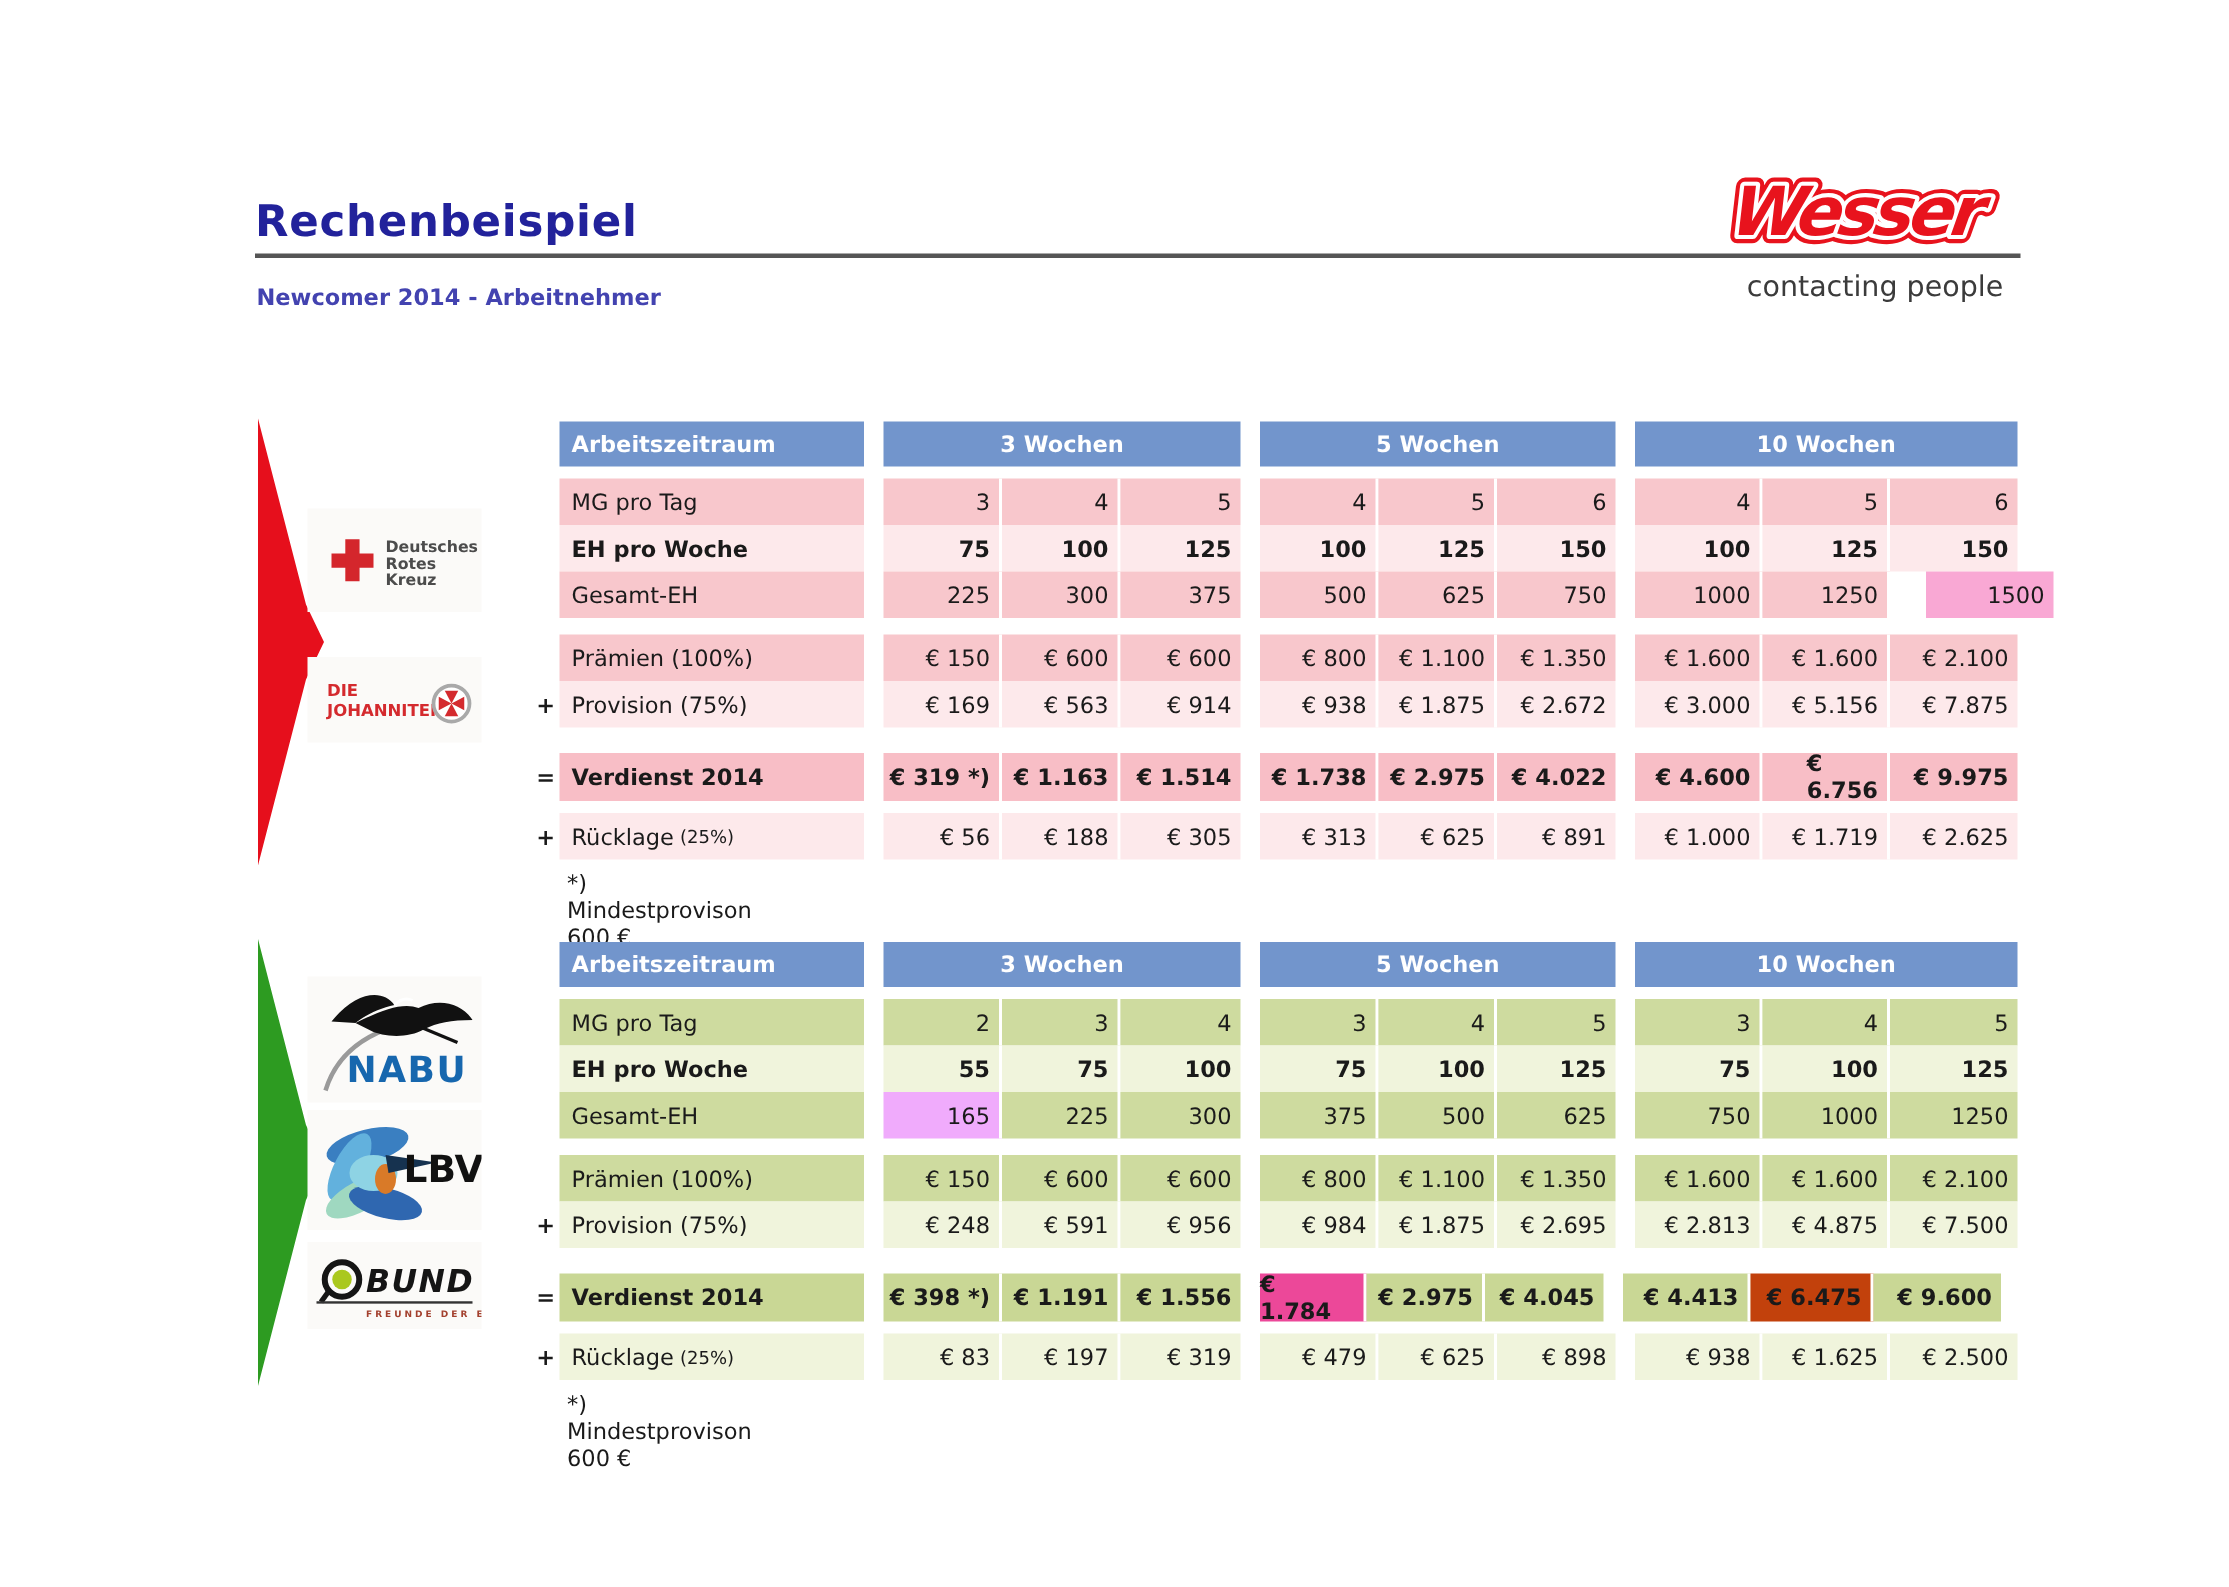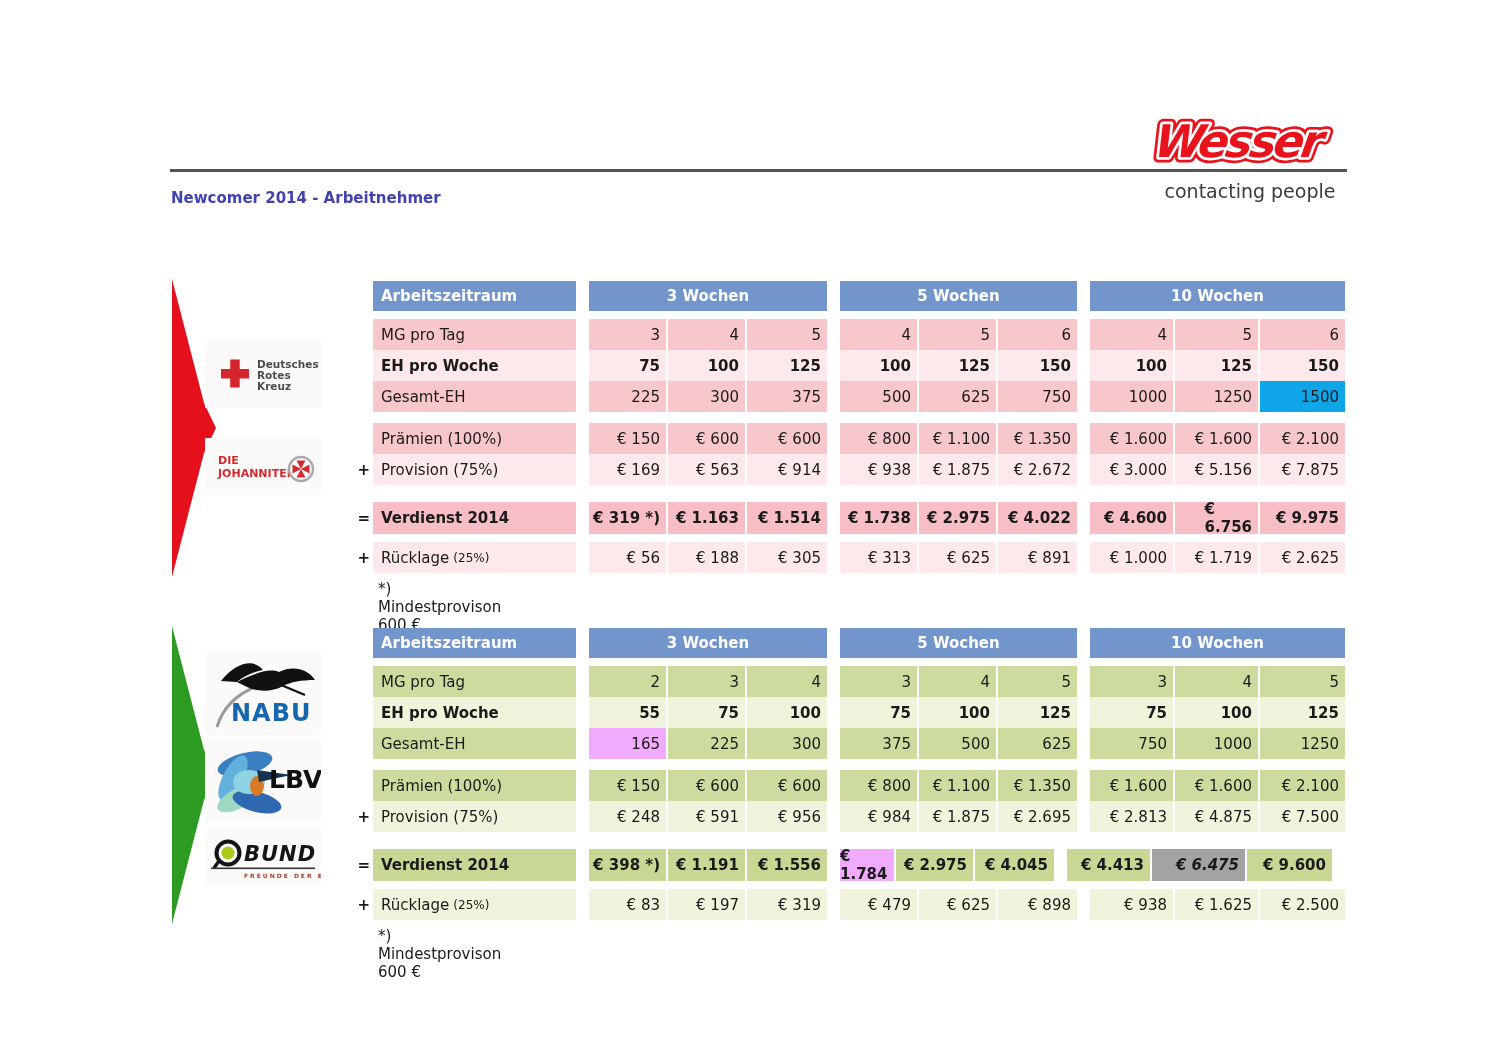--- a/index.html
+++ b/index.html
@@ -29,20 +29,21 @@
   .tcell.hdr.grp{justify-content:center;padding:0;}
   .gapv{flex:0 0 auto;}
   .prefix{position:absolute;left:-18px;width:15px;text-align:right;font-weight:bold;color:#1a1a1a;}
   .lab-small{font-size:12px;margin-left:4px;}
 </style>
 </head>
 <body>
 
 <div class="page">
 
+  <div class="title">Rechenbeispiel</div>
   <div class="rule"></div>
   <div class="subtitle">Newcomer 2014 - Arbeitnehmer</div>
 
   <svg class="wesser" viewBox="0 0 205 58">
     <g transform="skewX(-9)" font-family="DejaVu Sans, sans-serif" font-weight="bold" font-style="italic">
       <text x="22" y="45" font-size="45" fill="none" stroke="#e8131d" stroke-width="11" stroke-linejoin="round" letter-spacing="-3">Wesser</text>
       <text x="22" y="45" font-size="45" fill="none" stroke="#ffffff" stroke-width="5.5" stroke-linejoin="round" letter-spacing="-3">Wesser</text>
       <text x="22" y="45" font-size="45" fill="#e8131d" letter-spacing="-3">Wesser</text>
     </g>
   </svg>
@@ -132,21 +133,21 @@
           <div class="tcell val" style="width: 79px; background: rgb(248, 199, 204); border-right: 2px solid rgb(255, 255, 255);">225</div>
           <div class="tcell val" style="width: 79px; background: rgb(248, 199, 204); border-right: 2px solid rgb(255, 255, 255);">300</div>
           <div class="tcell val" style="width: 80px; background: rgb(248, 199, 204);">375</div>
           <div class="gapv" style="width: 13px;"></div>
           <div class="tcell val" style="width: 79px; background: rgb(248, 199, 204); border-right: 2px solid rgb(255, 255, 255);">500</div>
           <div class="tcell val" style="width: 79px; background: rgb(248, 199, 204); border-right: 2px solid rgb(255, 255, 255);">625</div>
           <div class="tcell val" style="width: 79px; background: rgb(248, 199, 204);">750</div>
           <div class="gapv" style="width: 13px;"></div>
           <div class="tcell val" style="width: 85px; background: rgb(248, 199, 204); border-right: 2px solid rgb(255, 255, 255);">1000</div>
           <div class="tcell val" style="width: 85px; background: rgb(248, 199, 204); border-right: 2px solid rgb(255, 255, 255);">1250</div>
-          <div class="tcell val" style="width: 85px; background: #0ea5e9;">1500</div>
+          <div class="tcell val" style="width: 85px; background: #f9a8d4; margin-left: 24px;">1500</div>
         </div>
         <div style="height: 11px;"></div>
         <div class="trow" style="height: 31px;">
           <div class="tcell lab" style="width: 203px; background: rgb(248, 199, 204);">
             <span>Prämien (100%)</span>
           </div>
           <div class="gapv" style="width: 13px;"></div>
           <div class="tcell val" style="width: 79px; background: rgb(248, 199, 204); border-right: 2px solid rgb(255, 255, 255);">€ 150</div>
           <div class="tcell val" style="width: 79px; background: rgb(248, 199, 204); border-right: 2px solid rgb(255, 255, 255);">€ 600</div>
           <div class="tcell val" style="width: 80px; background: rgb(248, 199, 204);">€ 600</div>
@@ -368,26 +369,26 @@
         <div class="trow" style="height: 32px; font-weight: bold;">
           <div class="tcell lab" style="width: 203px; background: rgb(201, 215, 149);">
             <span class="prefix">=</span>
             <span>Verdienst 2014</span>
           </div>
           <div class="gapv" style="width: 13px;"></div>
           <div class="tcell val" style="width: 79px; background: rgb(201, 215, 149); border-right: 2px solid rgb(255, 255, 255);">€ 398 *)</div>
           <div class="tcell val" style="width: 79px; background: rgb(201, 215, 149); border-right: 2px solid rgb(255, 255, 255);">€ 1.191</div>
           <div class="tcell val" style="width: 80px; background: rgb(201, 215, 149);">€ 1.556</div>
           <div class="gapv" style="width: 13px;"></div>
-          <div class="tcell val" style="width: 56px; background: #f0abfc; border-right: 2px solid rgb(255, 255, 255);">€ 1.784</div>
+          <div class="tcell val" style="width: 71px; background: #ec4899; border-right: 2px solid rgb(255, 255, 255);">€ 1.784</div>
           <div class="tcell val" style="width: 79px; background: rgb(201, 215, 149); border-right: 2px solid rgb(255, 255, 255);">€ 2.975</div>
           <div class="tcell val" style="width: 79px; background: rgb(201, 215, 149);">€ 4.045</div>
           <div class="gapv" style="width: 13px;"></div>
           <div class="tcell val" style="width: 85px; background: rgb(201, 215, 149); border-right: 2px solid rgb(255, 255, 255);">€ 4.413</div>
-          <div class="tcell val" style="width: 95px; background: #a3a3a3; border-right: 2px solid rgb(255, 255, 255); font-style: italic;">€ 6.475</div>
+          <div class="tcell val" style="width: 82px; background: #c2410c; border-right: 2px solid rgb(255, 255, 255);">€ 6.475</div>
           <div class="tcell val" style="width: 85px; background: rgb(201, 215, 149);">€ 9.600</div>
         </div>
         <div style="height: 8px;"></div>
         <div class="trow" style="height: 31px;">
           <div class="tcell lab" style="width: 203px; background: rgb(240, 244, 220);">
             <span class="prefix">+</span>
             <span>Rücklage</span>
             <span class="lab-small">(25%)</span>
           </div>
           <div class="gapv" style="width: 13px;"></div>

